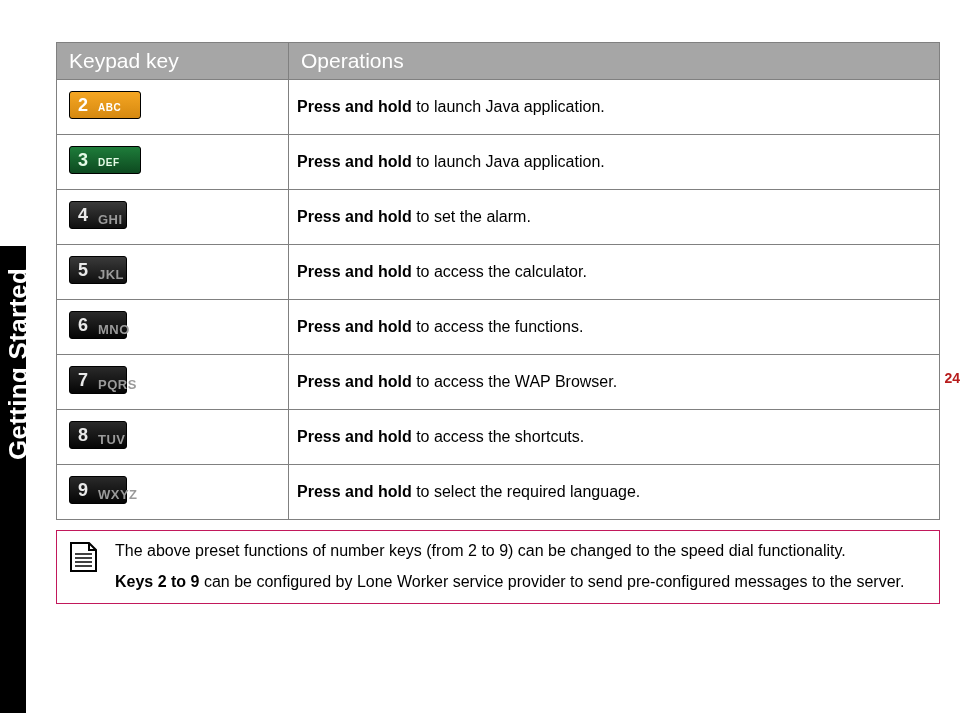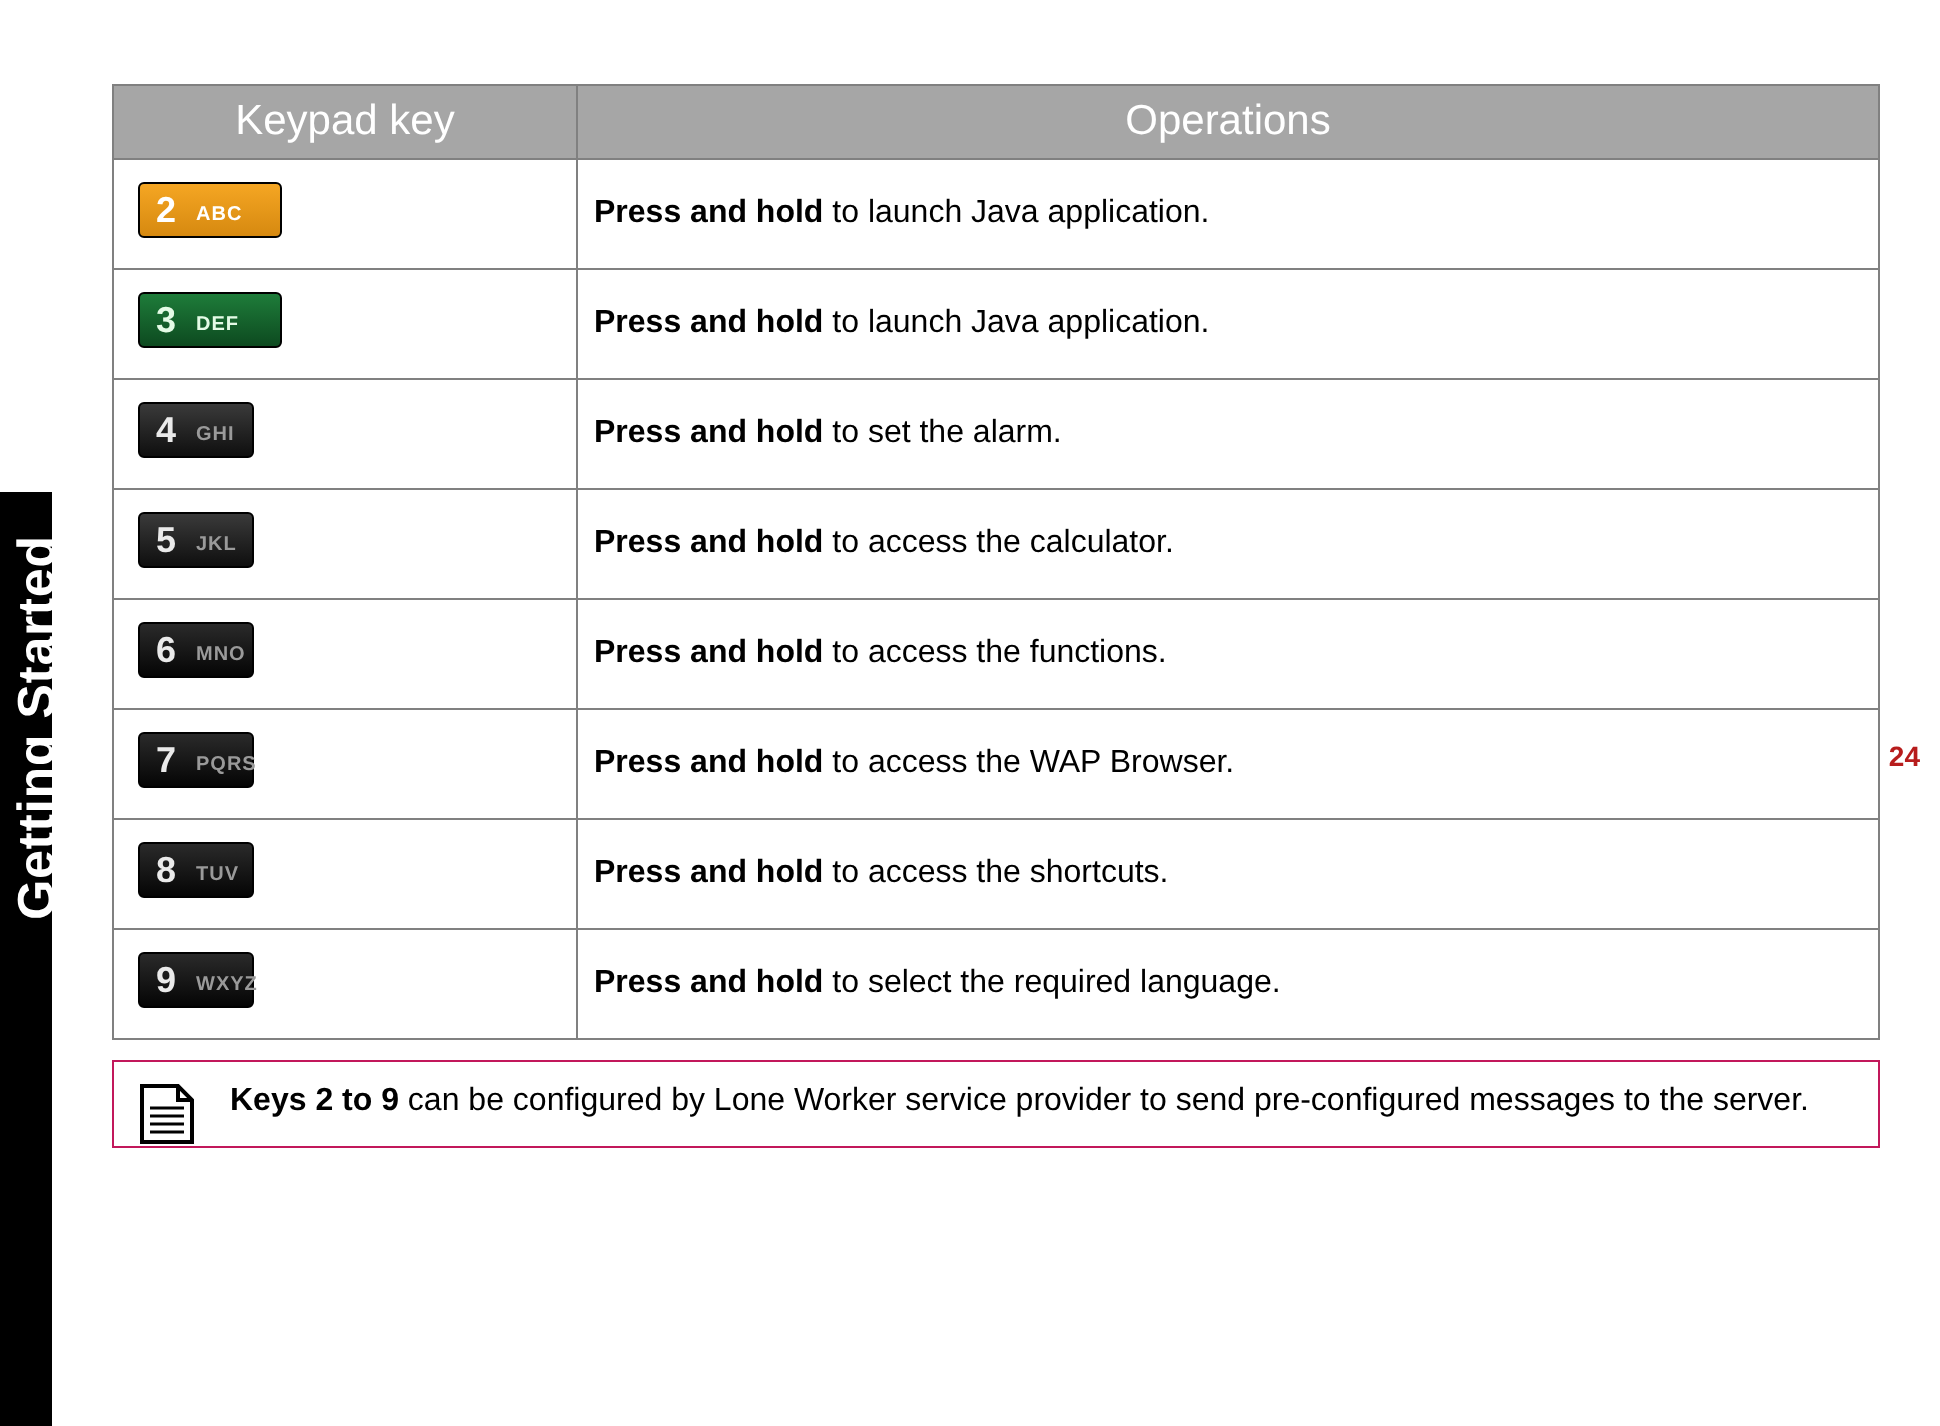--- a/index.html
+++ b/index.html
@@ -3,35 +3,35 @@
 <meta charset="utf-8">
 <style>
   * { box-sizing: border-box; margin: 0; padding: 0; }
   html, body { width: 970px; height: 713px; font-family: Arial, Helvetica, sans-serif; background: #fff; }
   .page { position: relative; width: 970px; height: 713px; }
   .sidebar-black { position: absolute; left: 0; top: 246px; width: 26px; height: 467px; background: #000; }
   .sidebar-label { position: absolute; left: 3px; top: 460px; transform: rotate(-90deg); transform-origin: left top; color: #fff; font-family: Impact, 'Arial Narrow', sans-serif; font-stretch: condensed; font-weight: 900; font-size: 26px; letter-spacing: 0.3px; white-space: nowrap; }
   .pagenum { position: absolute; right: 10px; top: 345px; color: #b71c1c; font-family: Impact, 'Arial Narrow', sans-serif; font-size: 14px; font-weight: 700; margin-top: 25px; }
   .content { position: absolute; left: 56px; top: 42px; width: 884px; }
   table.main { width: 100%; border-collapse: collapse; }
-  table.main th { background: #a6a6a6; color: #fff; font-weight: 400; font-size: 21px; text-align: center; padding: 6px 12px; border: 1px solid #808080; }
+  table.main th { background: #a6a6a6; color: #fff; font-weight: 400; font-size: 21px; text-align: left; padding: 6px 12px; border: 1px solid #808080; }
   table.main th.col1 { width: 232px; }
   table.main td { border: 1px solid #808080; font-size: 16px; padding: 0; }
   table.main td.keycell { text-align: left; padding: 10px 12px; }
   table.main td.opcell { padding: 18px 8px; }
   .keyimg { display: inline-block; width: 72px; height: 28px; border: 1px solid #000; border-radius: 3px; position: relative; color: #fff; font-size: 10px; }
   .key-num { position: absolute; left: 8px; top: 3px; font-size: 18px; font-weight: 700; }
   .key-let { position: absolute; left: 28px; top: 10px; font-size: 10px; font-weight: 700; letter-spacing: 0.5px; }
   .k2 { background: linear-gradient(#f5a623, #d68910); }
   .k2 .key-num, .k2 .key-let { color: #fff; }
   .k3 { background: linear-gradient(#1e7c3a, #0d4a20); }
   .k3 .key-num, .k3 .key-let { color: #e4fbe6; }
   .kdark { background: linear-gradient(#3a3a3a, #0f0f0f); width: 58px; }
   .kdark .key-num { color: #eaeaea; }
-  .kdark .key-let { color: #9a9a9a; font-size: 10px; }
+  .kdark .key-let { color: #9a9a9a; font-size: 13px; }
   .k6, .k7, .k8, .k9 { background: linear-gradient(#2a2a2a, #050505); }
   .note-box { border: 1.5px solid #c2185b; margin-top: 10px; display: flex; }
   .note-icon-cell { width: 54px; display: flex; align-items: flex-start; justify-content: center; padding-top: 10px; }
   .note-text-cell { flex: 1; padding: 10px 12px 10px 4px; font-size: 16px; line-height: 1.3; }
   .note-text-cell p { margin-bottom: 10px; }
   .note-text-cell p:last-child { margin-bottom: 0; }
   b { font-weight: 700; }
   .doc-icon { width: 34px; height: 32px; }
 </style>
 </head>
@@ -91,17 +91,18 @@
         <svg class="doc-icon" viewBox="0 0 34 32">
           <path d="M4 2 h18 l7 7 v21 h-25 z" fill="#fff" stroke="#000" stroke-width="2"></path>
           <path d="M22 2 v7 h7" fill="none" stroke="#000" stroke-width="2"></path>
           <line x1="8" y1="13" x2="25" y2="13" stroke="#000" stroke-width="1.5"></line>
           <line x1="8" y1="17" x2="25" y2="17" stroke="#000" stroke-width="1.5"></line>
           <line x1="8" y1="21" x2="25" y2="21" stroke="#000" stroke-width="1.5"></line>
           <line x1="8" y1="25" x2="25" y2="25" stroke="#000" stroke-width="1.5"></line>
         </svg>
       </div>
       <div class="note-text-cell">
+        <p>The above preset functions of number keys (from 2 to 9) can be changed to the speed dial functionality.</p>
         <p><b>Keys 2 to 9</b><span> can be configured by Lone Worker service provider to send pre-configured messages to the server.</span></p>
       </div>
     </div>
   </div>
 </div>
 
 </body></html>

